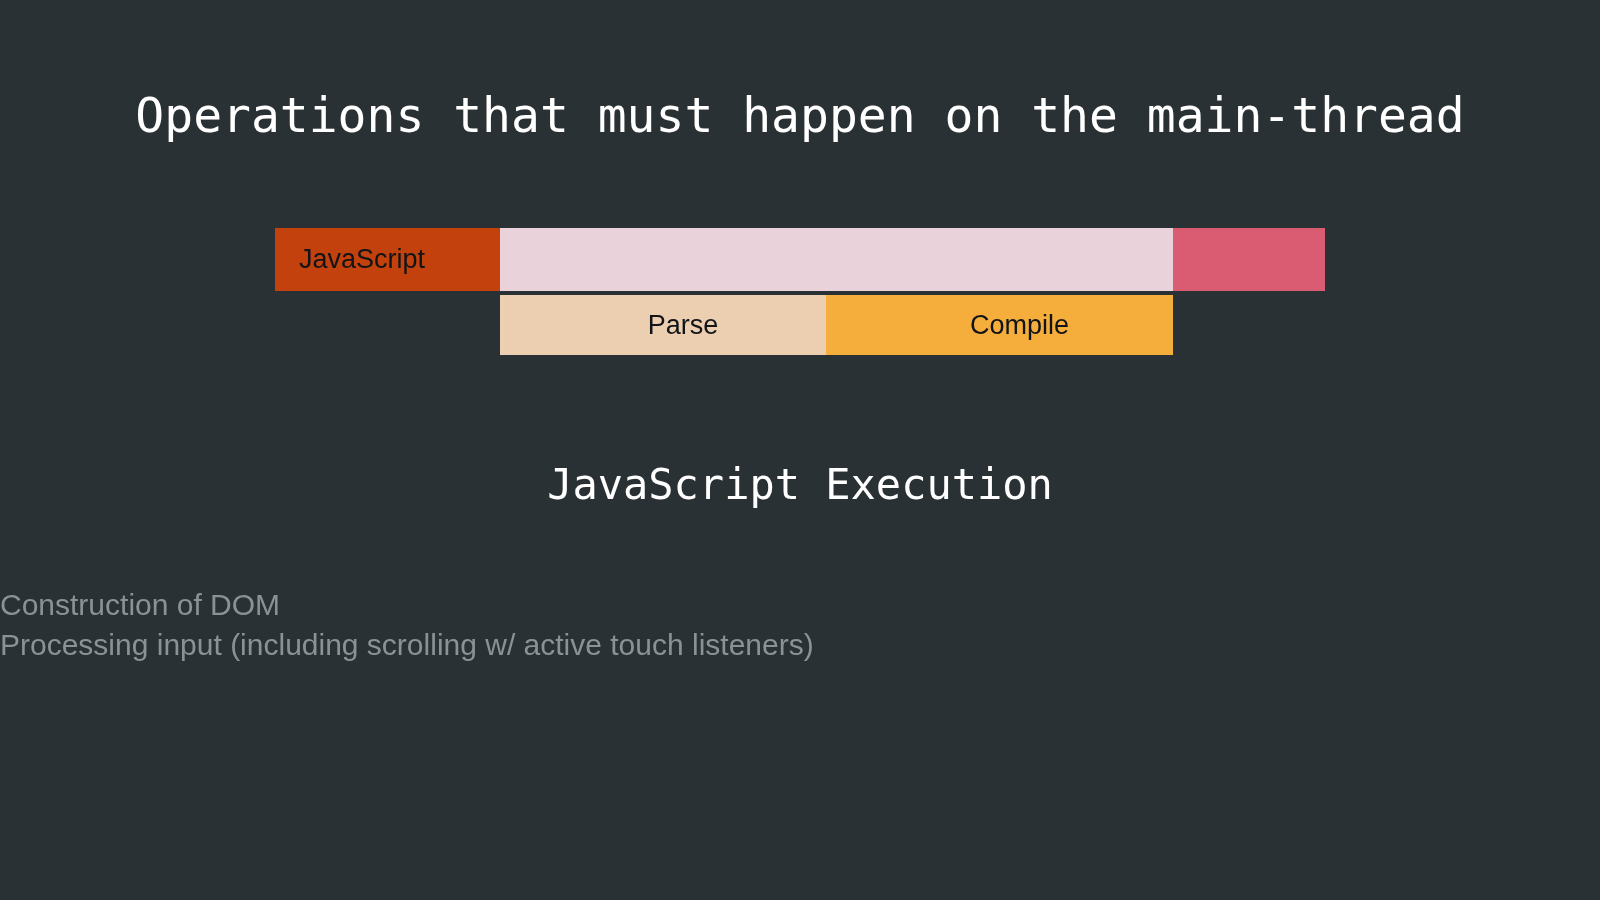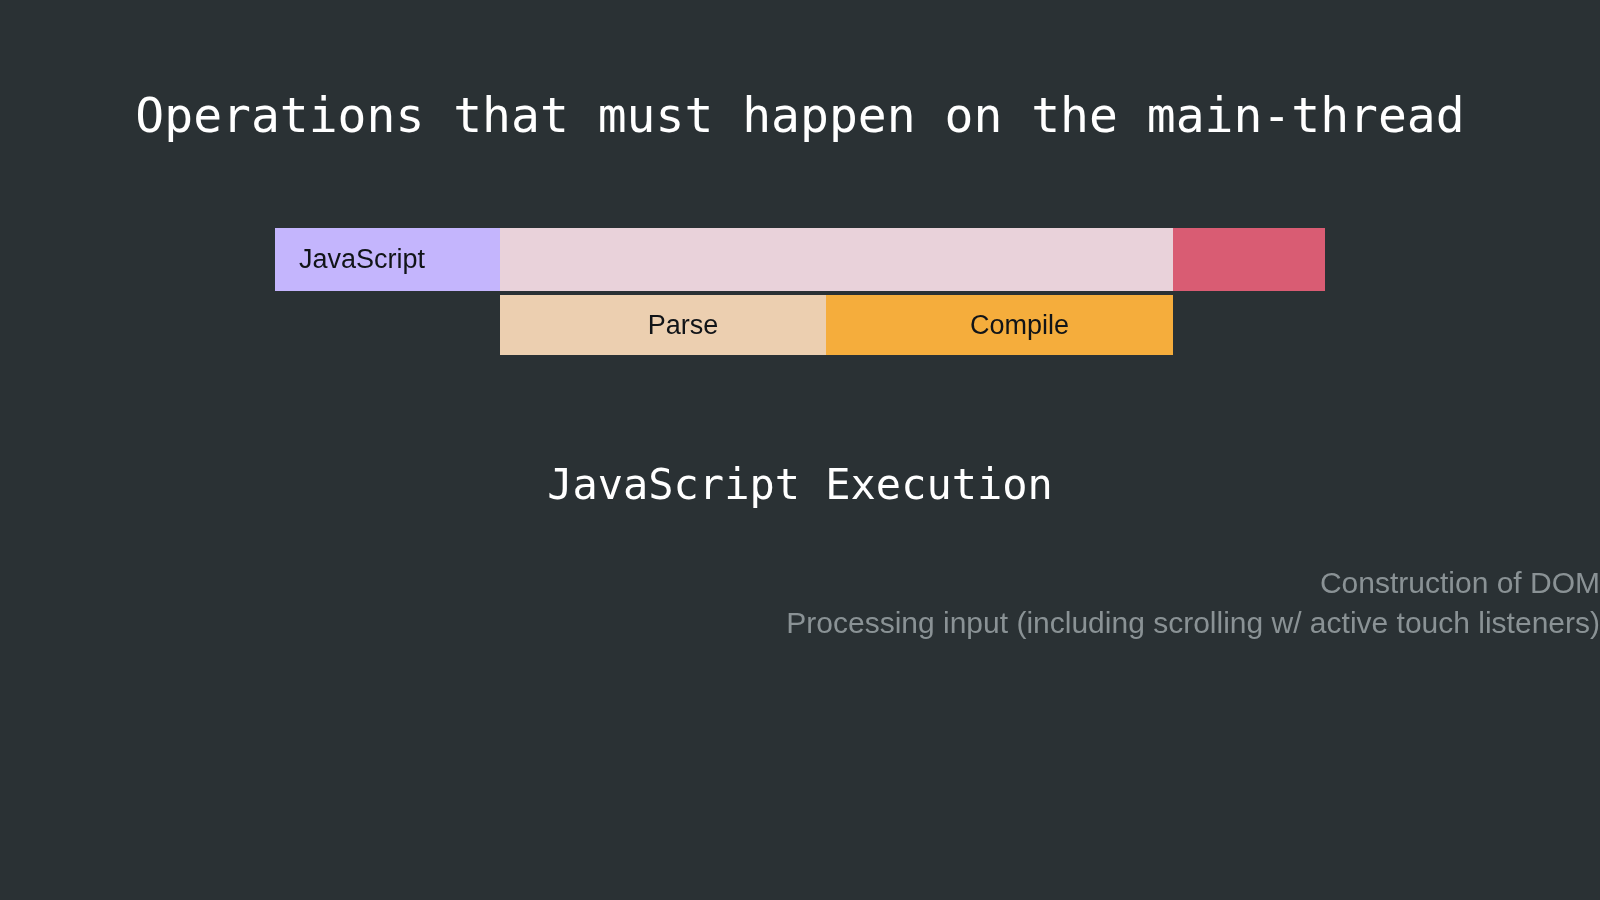--- a/index.html
+++ b/index.html
@@ -77,21 +77,21 @@
     align-items: center;
     box-sizing: border-box;
     font-family: "Liberation Sans", sans-serif;
     font-size: 27px;
     color: #111418;
     line-height: 1;
   }
 
   .seg-js {
     width: 225px;
-    background: #c4b5fd;
+    background: #c2410c;
     justify-content: flex-start;
     padding-left: 24px;
   }
 
   .seg-jsbody {
     width: 673px;
     background: #e9d2da;
   }
 
   .seg-jstail {
@@ -126,23 +126,23 @@
     font-weight: 400;
     line-height: 1.2;
     white-space: nowrap;
     margin-top: 48px;
   }
 
   
   .notes {
     position: absolute;
     left: 0;
-    top: 563px;
+    top: 585px;
     width: 1600px;
-    text-align: right;
+    text-align: left;
     color: #8a9295;
     font-family: "Liberation Sans", sans-serif;
     font-size: 30px;
     line-height: 40px;
     font-weight: 400;
   }
 
   .notes-line {
     display: block;
     white-space: nowrap;

